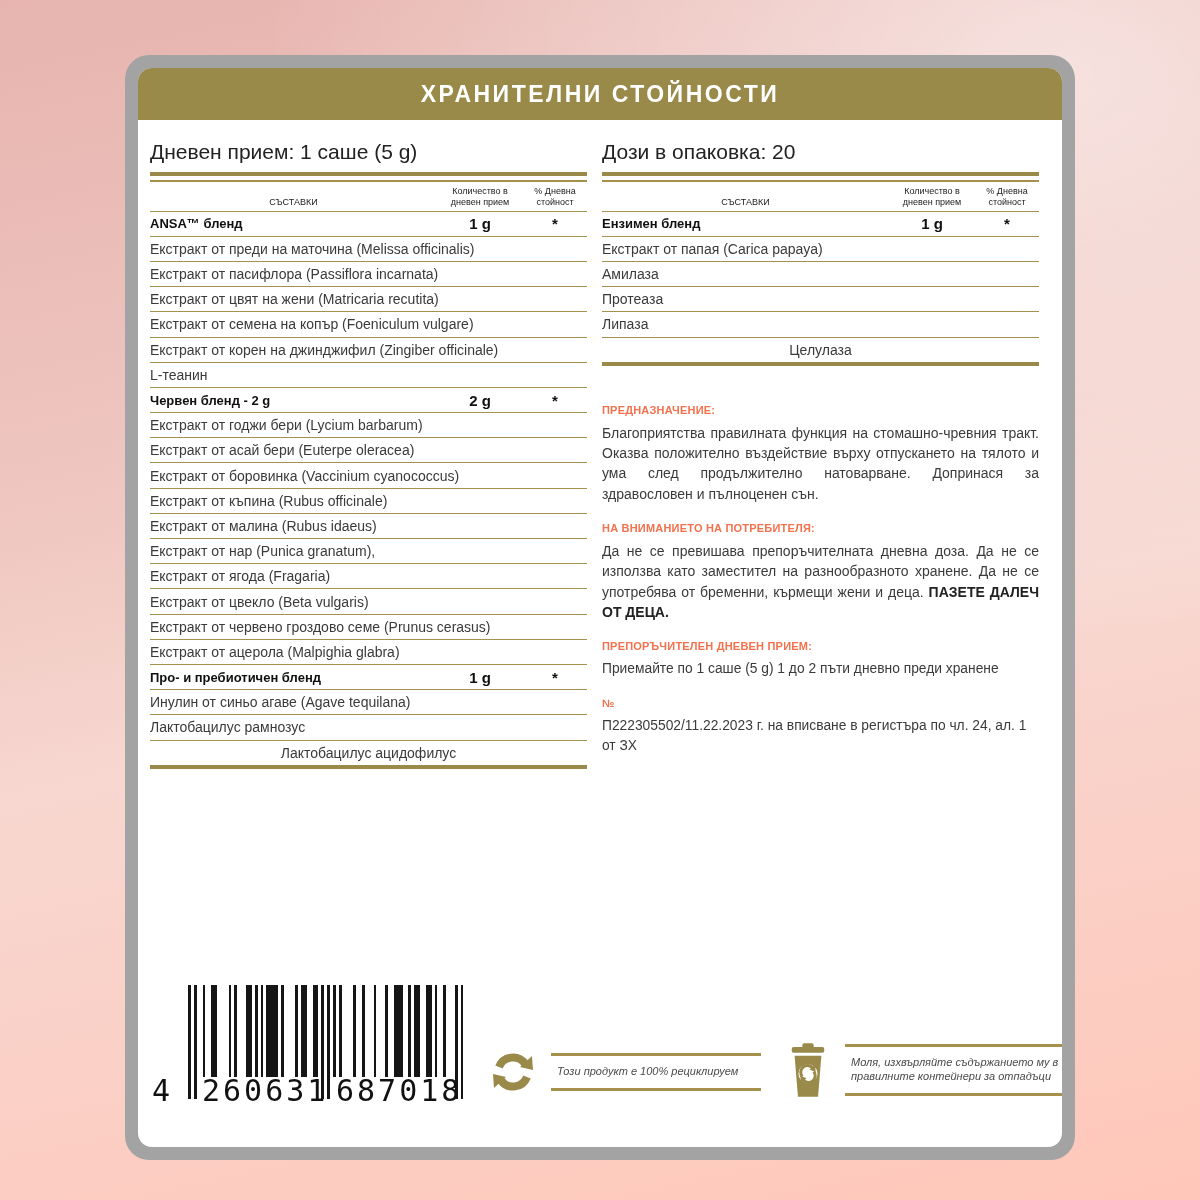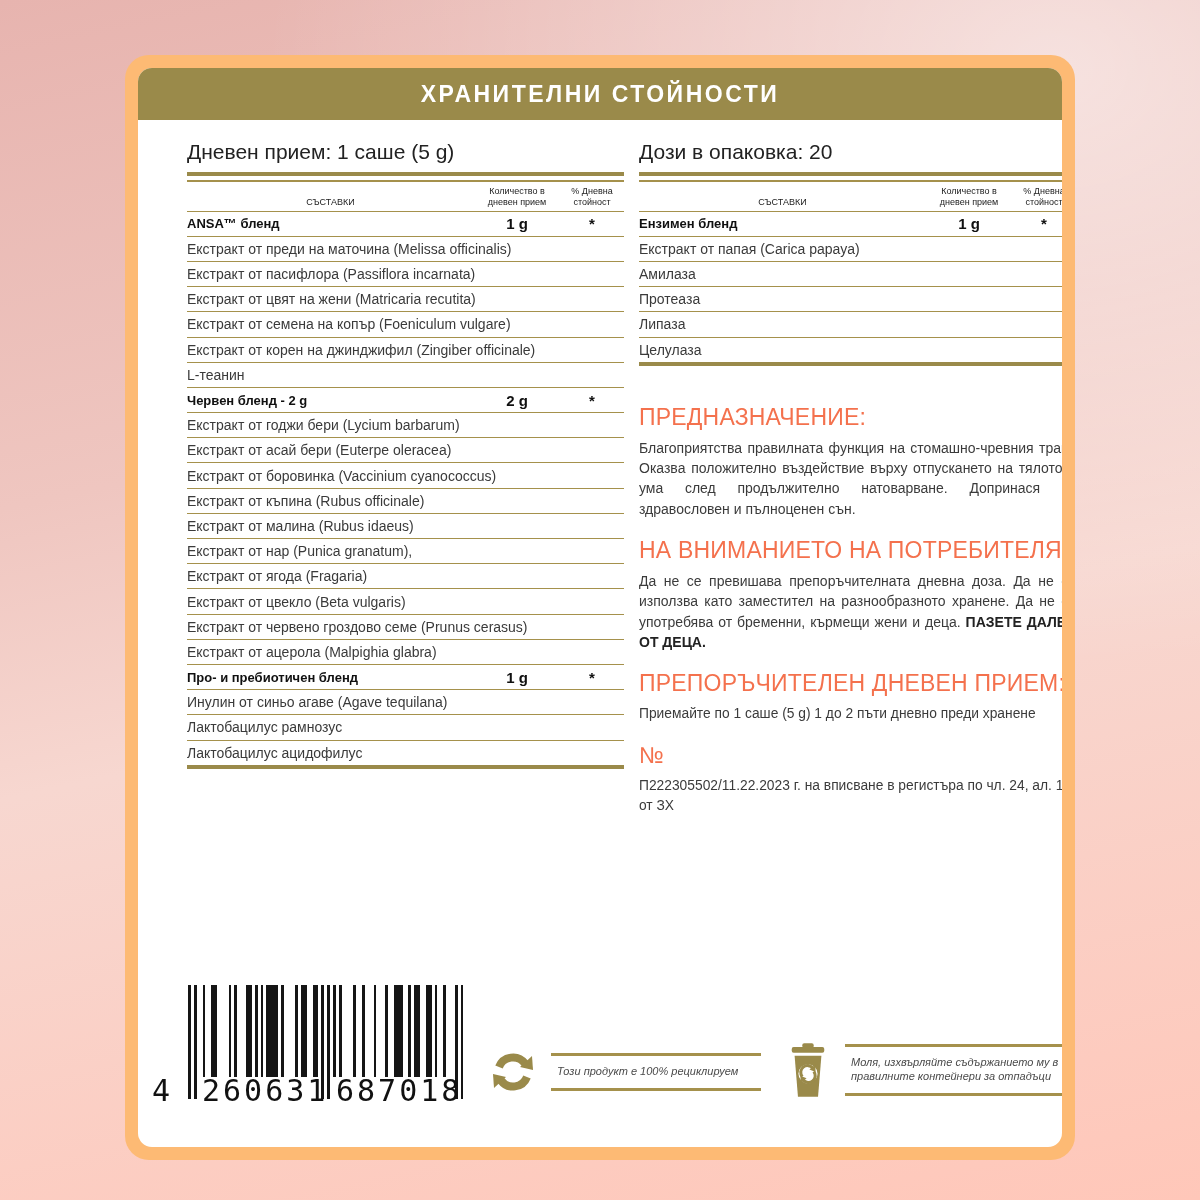--- a/index.html
+++ b/index.html
@@ -12,58 +12,58 @@
   body{
     width:1200px;height:1200px;overflow:hidden;
     font-family:"Liberation Sans",sans-serif;
     background:
       radial-gradient(120% 90% at 88% 6%, rgba(255,255,255,0.55), rgba(255,255,255,0) 55%),
       linear-gradient(168deg,#e7b4af 0%, #efc6c0 35%, #f7d7d0 55%, #ffc7b9 100%);
     position:relative;
   }
   .outer-card{
     position:absolute;left:125px;top:55px;width:950px;height:1105px;
-    background:#fdba74;border-radius:24px;
+    background:#a3a3a3;border-radius:24px;
   }
   .inner-card{
     position:absolute;inset:13px;background:#ffffff;border-radius:14px;
     overflow:hidden;
   }
   .title-band{
     height:52px;background:var(--olive);
     display:flex;align-items:center;justify-content:center;
   }
   .title-band span{
     color:#fff;font-weight:bold;font-size:23px;letter-spacing:2.5px;
   }
-  .cols{display:flex;gap:15px;padding:18px 4px 0;margin-left:45px;}
+  .cols{display:flex;gap:15px;padding:18px 12px 0;}
   .col{width:437px;flex:0 0 437px;}
   .serving{font-size:21px;color:#222;margin:2px 0 8px;}
   .tbl{border-top:4px solid var(--olive);}
   .thead{
     margin-top:4px;border-top:2px solid var(--gold);border-bottom:1px solid var(--gold);
     display:flex;align-items:flex-end;padding:4px 0 3px;
   }
   .thead span{font-size:9px;color:#222;line-height:1.2;white-space:pre-line;}
   .cn{flex:1;text-align:center;}
   .ca{width:86px;text-align:center;}
   .cd{width:64px;text-align:center;}
   .trow{
     display:flex;align-items:center;border-bottom:1px solid var(--gold);
     min-height:24.2px;padding:0;
   }
-  .trow:last-child{border-bottom:4px solid var(--olive);}
+  .trow:last-child{border-bottom:4px solid var(--olive);text-align:center;}
   .trow .name{flex:1;font-size:14px;color:#3a3a3a;padding:2px 0;}
   .trow.bold .name{font-size:13px;font-weight:bold;color:#101010;}
   .trow .amt{width:86px;text-align:center;font-weight:bold;font-size:15px;color:#101010;}
   .trow .dv{width:64px;text-align:center;font-weight:bold;font-size:15px;color:#101010;}
   .sections{margin-top:38px;}
   .sec + .sec{margin-top:18px;}
   .sec h3{
-    margin:0;color:var(--orange);font-size:23px;font-weight:normal;letter-spacing:0.2px;
+    margin:0;color:var(--orange);font-size:11px;font-weight:bold;letter-spacing:0.2px;
   }
   .sec p{
     margin:7px 0 0;font-size:14px;line-height:1.45;color:#3b3b3b;text-align:justify;
   }
   .sec p.noj{text-align:left;font-size:13.8px;}
   .sec p strong{color:#222;}
   
   .barcode{
     position:absolute;left:12px;bottom:38px;width:322px;height:124px;
   }

